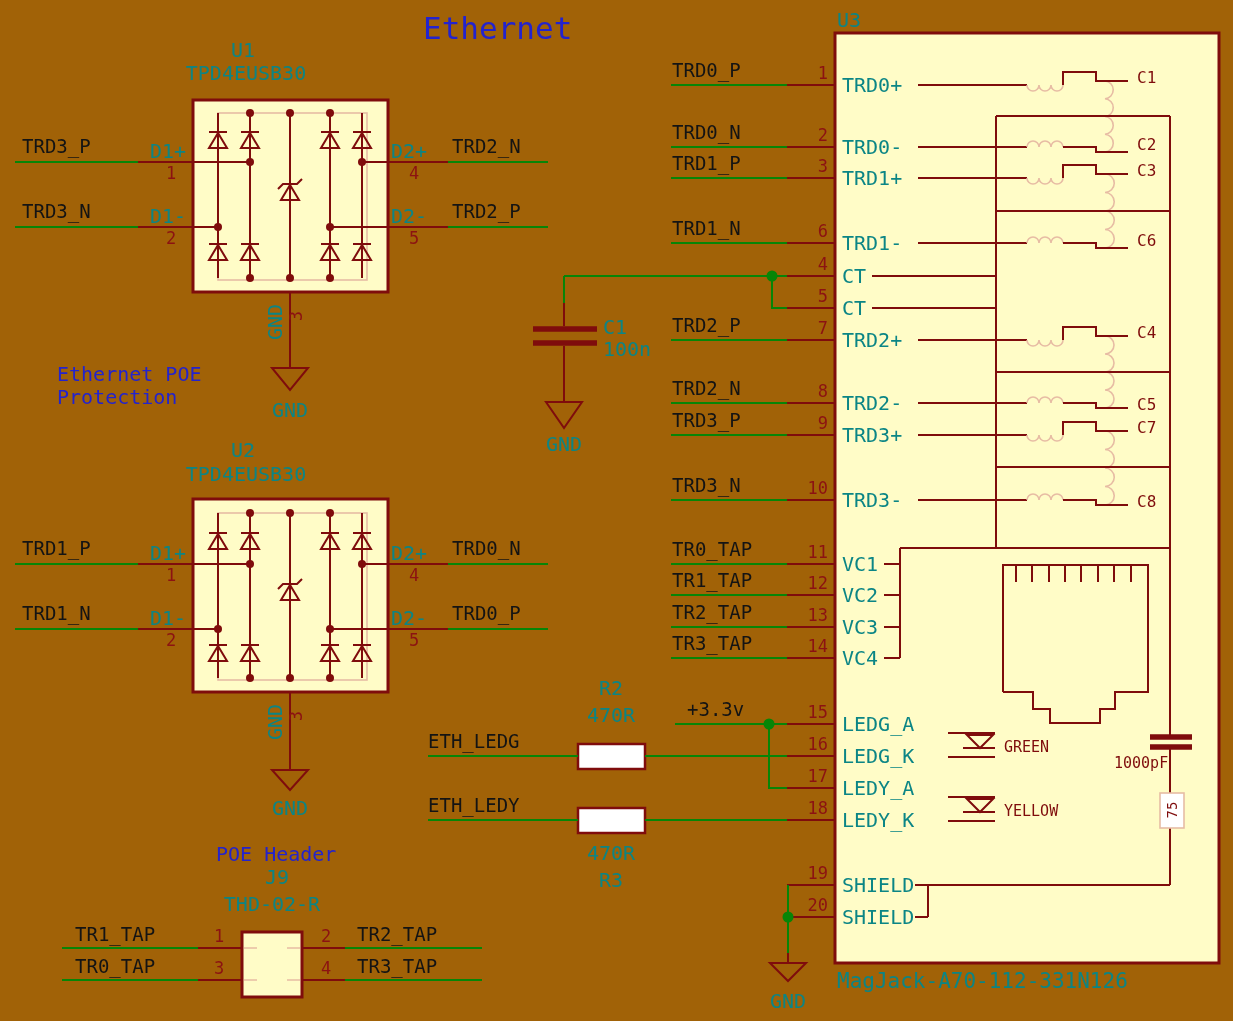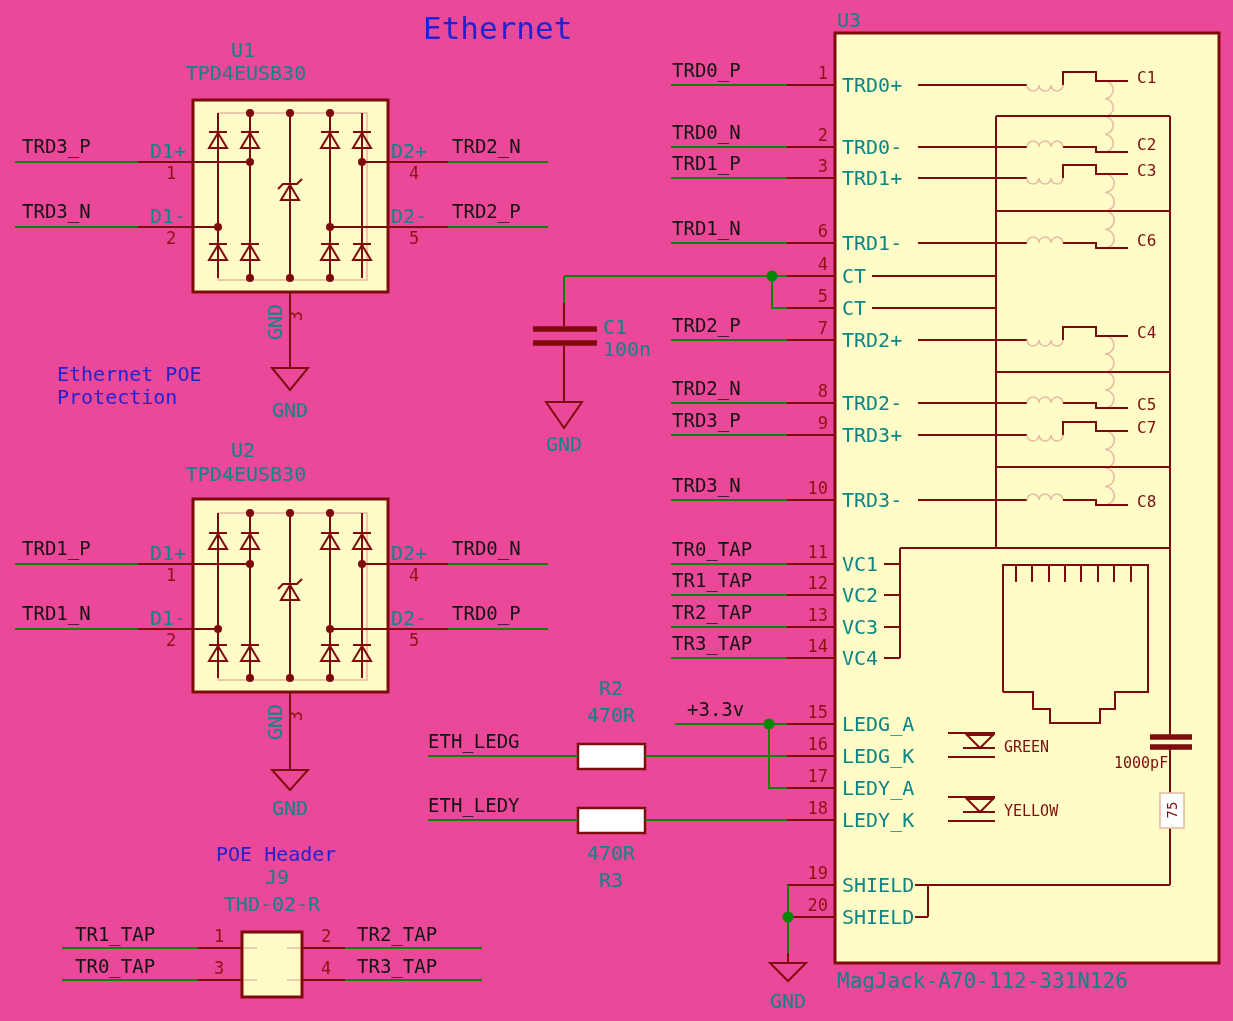--- a/index.html
+++ b/index.html
@@ -1,16 +1,16 @@
 <!DOCTYPE html>
 <html><head>
 <meta charset="utf-8">
 <style>
   html,body{margin:0;padding:0;background:#ffffff;}
-  .canvas{position:relative;width:1233px;height:1021px;background:#ec4899;overflow:hidden;}
+  .canvas{position:relative;width:1233px;height:1021px;background:#a16207;overflow:hidden;}
   svg{font-family:"DejaVu Sans Mono", monospace;}
   
   .wire{stroke:#078507;stroke-width:2;fill:none;}
   .pinline{stroke:#7F0C0C;stroke-width:2;fill:none;}
   .sym{stroke:#7F0C0C;stroke-width:2;fill:none;}
   .symthick{stroke:#7F0C0C;stroke-width:5.5;fill:none;}
   .border{stroke:#7F0C0C;stroke-width:3;fill:#FFFCC7;}
   .salmon{stroke:#E7BCA4;stroke-width:1.6;fill:none;}
   .salmonbox{stroke:#E7BCA4;stroke-width:1.6;fill:#ffffff;}
   .dotred{fill:#7F0C0C;}

